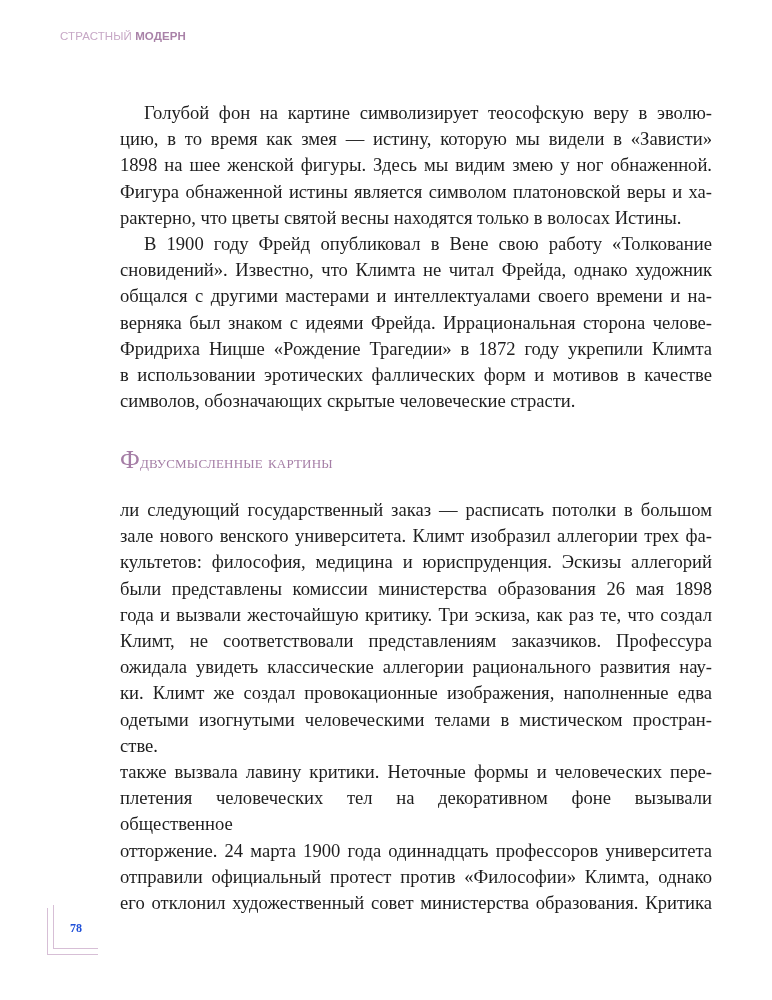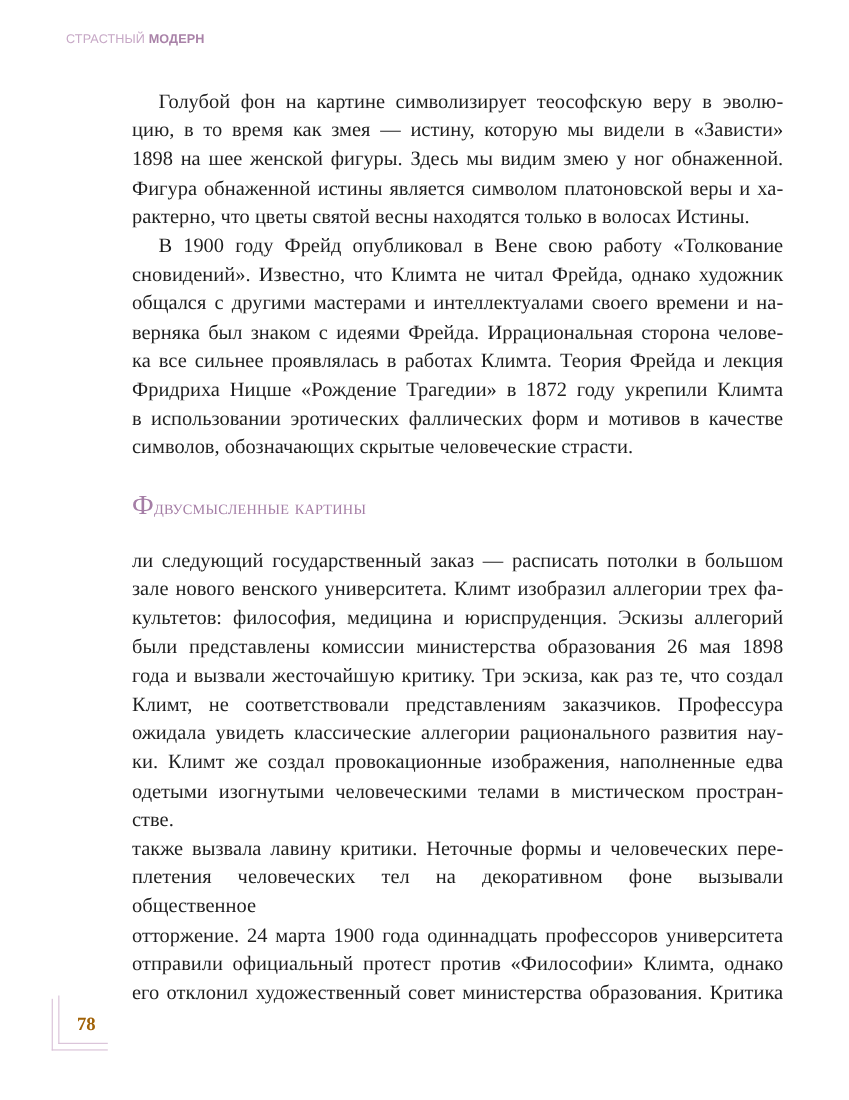--- a/index.html
+++ b/index.html
@@ -13,61 +13,60 @@
   .text-block {
     position:absolute; left:120px; width:592px;
     font-family:"Liberation Serif", serif; font-size:18.6px;
     line-height:26.2px; color:#1e1e1e; text-align:justify;
     hyphens:manual;
   }
   .text-block p { margin:0; text-indent:24px; }
   .text-block p.noindent { text-indent:0; }
   .text-block p span.line { display:block; text-align:justify; text-align-last:justify; }
   .text-block p span.line.last { text-align-last:left; }
-  .block1 { top:80px; }
+  .block1 { top:100px; }
   .section-heading {
     position:absolute; left:120px; top:446px;
     font-family:"Liberation Serif", serif; color:#a57ea6;
     font-size:19px; letter-spacing:0.2px; font-variant:small-caps;
   }
   .section-heading .cap { font-size:25px; }
   .block2 { top:497px; }
   .folio-corner {
     position:absolute; left:47px; top:908px; width:50px; height:46px;
     border-left:1.5px solid #d7bfd6; border-bottom:1.5px solid #d7bfd6;
   }
   .folio-corner-inner {
     position:absolute; left:53px; top:905px; width:44px; height:43px;
     border-left:1.5px solid #d7bfd6; border-bottom:1.5px solid #d7bfd6;
   }
   .folio {
     position:absolute; left:70px; top:921px;
-    font-family:"Liberation Serif", serif; font-size:17px; font-weight:bold;
-    color:#a16207;
+    font-family:"Liberation Serif", serif; font-size:12px; font-weight:bold;
+    color:#1d4ed8;
   }
 </style>
 </head>
 <body>
 
 <div class="running-head"><span>СТРАСТНЫЙ </span><span class="strong">МОДЕРН</span></div>
 
 <div class="text-block block1">
   <p>
     <span class="line">Голубой фон на картине символизирует теософскую веру в эволю-</span>
     <span class="line" style="text-indent:0">цию, в то время как змея — истину, которую мы видели в «Зависти»</span>
     <span class="line" style="text-indent:0">1898 на шее женской фигуры. Здесь мы видим змею у ног обнаженной.</span>
     <span class="line" style="text-indent:0">Фигура обнаженной истины является символом платоновской веры и ха-</span>
     <span class="line last" style="text-indent:0">рактерно, что цветы святой весны находятся только в волосах Истины.</span>
   </p>
   <p>
     <span class="line">В 1900 году Фрейд опубликовал в Вене свою работу «Толкование</span>
     <span class="line" style="text-indent:0">сновидений». Известно, что Климта не читал Фрейда, однако художник</span>
     <span class="line" style="text-indent:0">общался с другими мастерами и интеллектуалами своего времени и на-</span>
     <span class="line" style="text-indent:0">верняка был знаком с идеями Фрейда. Иррациональная сторона челове-</span>
-    <span class="line" style="text-indent:0">ка все сильнее проявлялась в работах Климта. Теория Фрейда и лекция</span>
     <span class="line" style="text-indent:0">Фридриха Ницше «Рождение Трагедии» в 1872 году укрепили Климта</span>
     <span class="line" style="text-indent:0">в использовании эротических фаллических форм и мотивов в качестве</span>
     <span class="line last" style="text-indent:0">символов, обозначающих скрытые человеческие страсти.</span>
   </p>
 </div>
 
 <div class="section-heading"><span class="cap">Ф</span><span>двусмысленные картины</span></div>
 
 <div class="text-block block2">
   <p class="noindent">

